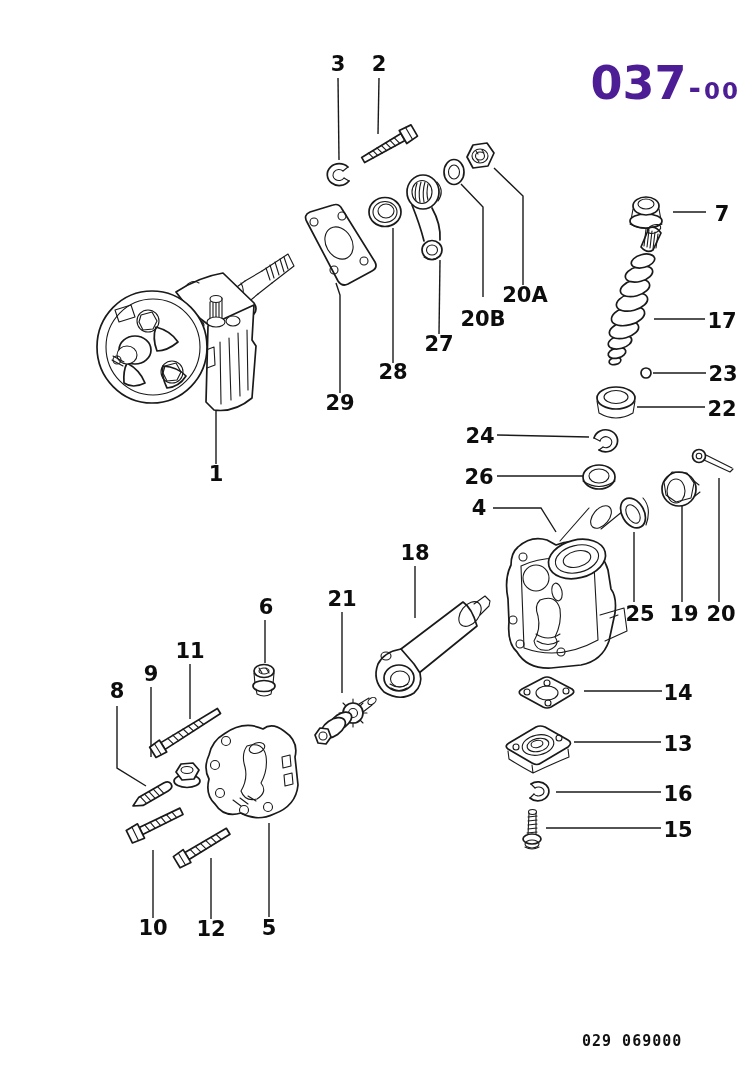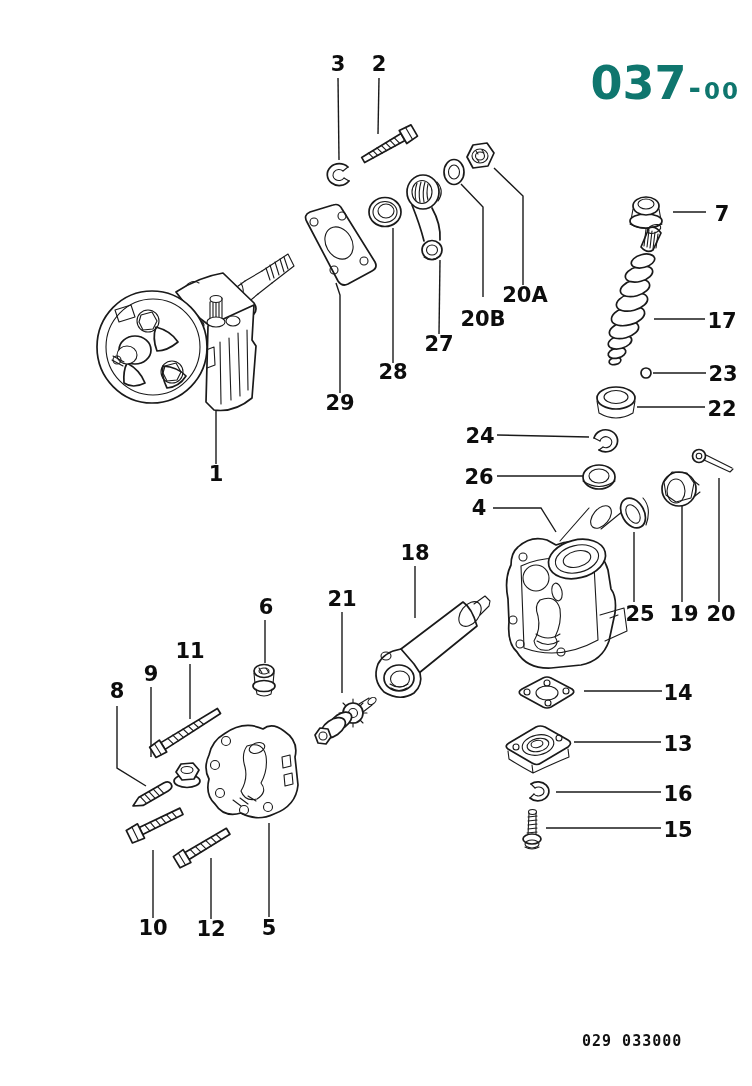--- a/index.html
+++ b/index.html
@@ -1,19 +1,19 @@
 <!DOCTYPE html>
 <html><head>
 <meta charset="utf-8">
 <style>
   html,body{margin:0;padding:0;background:#e8e8e8;}
   .page{position:relative;width:752px;height:1086px;background:#ffffff;overflow:hidden;
         font-family:"DejaVu Sans",sans-serif;color:#0d0d0d;}
   .pagecode{position:absolute;top:34px;right:12px;display:flex;align-items:baseline;
-            font-weight:bold;color:#0f766e;}
+            font-weight:bold;color:#4c1d95;}
   .pagecode .main{font-size:46px;letter-spacing:0px;line-height:1;}
   .pagecode .dash{font-size:30px;margin:0 3px 0 2px;}
   .pagecode .sub{font-size:23px;letter-spacing:2px;margin-top:44px;}
   .doccode{position:absolute;left:582px;top:1032px;
            font-family:"DejaVu Sans Mono",monospace;font-size:15px;font-weight:bold;
            letter-spacing:1px;color:#111;}
   svg{position:absolute;left:0;top:0;}
   .art path,.art ellipse,.art circle,.art line,.art rect,.art polygon{
       stroke:#1a1a1a;stroke-width:1.7;fill:none;stroke-linecap:round;stroke-linejoin:round;}
   .art .solid{fill:#ffffff;}
@@ -378,14 +378,14 @@
       <text class="co" x="723" y="381">23</text>
       <text class="co" x="480" y="443">24</text>
       <text class="co" x="640" y="621">25</text>
       <text class="co" x="479" y="484">26</text>
       <text class="co" x="439" y="351">27</text>
       <text class="co" x="393" y="379">28</text>
       <text class="co" x="340" y="410">29</text>
     </g>
   </svg>
 
-  <div class="doccode">029 033000</div>
+  <div class="doccode">029 069000</div>
 </div>
 
 </body></html>

